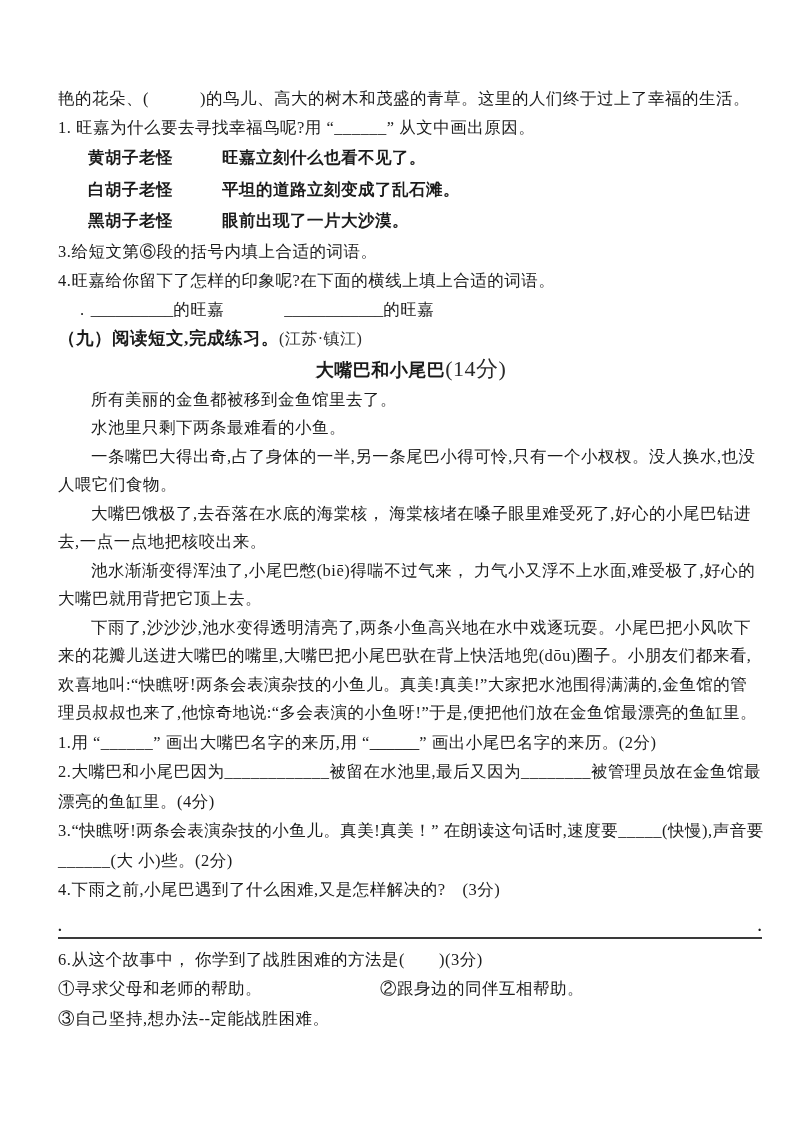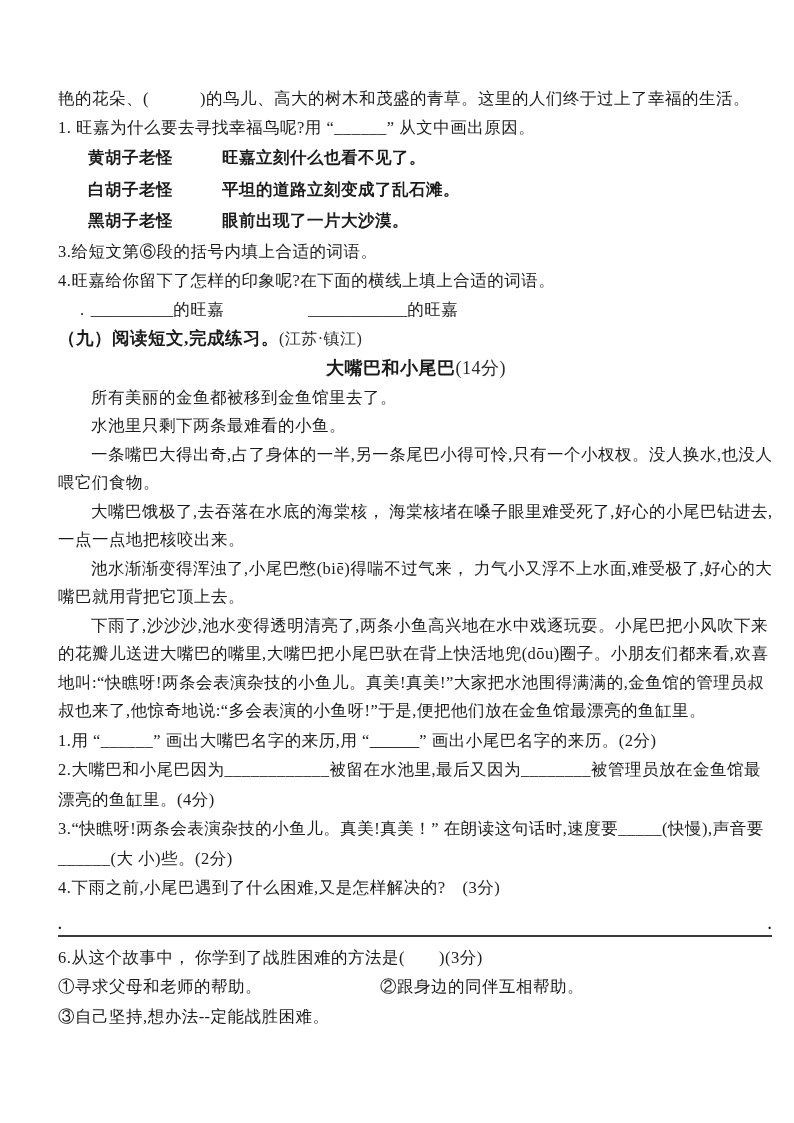--- a/index.html
+++ b/index.html
@@ -2,41 +2,41 @@
 <html><head>
 <meta charset="utf-8">
 <style>
   html, body { margin: 0; padding: 0; background: #ffffff; }
   .page {
     position: relative;
     width: 794px;
     height: 1123px;
     box-sizing: border-box;
     background: #ffffff;
-    padding: 84px 20px 0 58px;
+    padding: 84px 30px 0 58px;
     font-family: "Liberation Serif", "DejaVu Serif", serif;
     font-size: 16.5px;
     line-height: 29px;
     color: #1b1b1b;
     letter-spacing: 0.5px;
     overflow: hidden;
   }
   p { margin: 0; }
   .intro { white-space: nowrap; }
   .match { margin-left: 30px; }
   .match-row { line-height: 31.5px; font-weight: bold; }
   .match-left { display: inline-block; width: 134px; }
   .fill-line { margin-left: 22px; }
   .fill-dot { margin-right: 6px; }
   .blank { letter-spacing: 0; }
-  .blank2-gap { margin-left: 84px; }
+  .blank2-gap { margin-left: 60px; }
   .section-head { font-weight: bold; font-size: 17.5px; }
   .section-head .source { font-weight: normal; font-size: 16px; color: #2a2a2a; }
   .story-title { text-align: center; font-weight: bold; font-size: 18px; line-height: 31px; }
-  .story-title .score { font-weight: normal; font-size: 18px; color: #2a2a2a; }
+  .story-title .score { font-weight: normal; font-size: 22px; color: #2a2a2a; }
   .story p { text-indent: 2em; line-height: 28.5px; }
   .questions p { line-height: 29.5px; }
   .gray-blank { color: #000000; letter-spacing: 0; }
   .answer-line {
     display: flex;
     justify-content: space-between;
     border-bottom: 2px solid #3a3a3a;
     line-height: 18px;
     height: 20px;
     margin: 12px 2px 6px 0;

